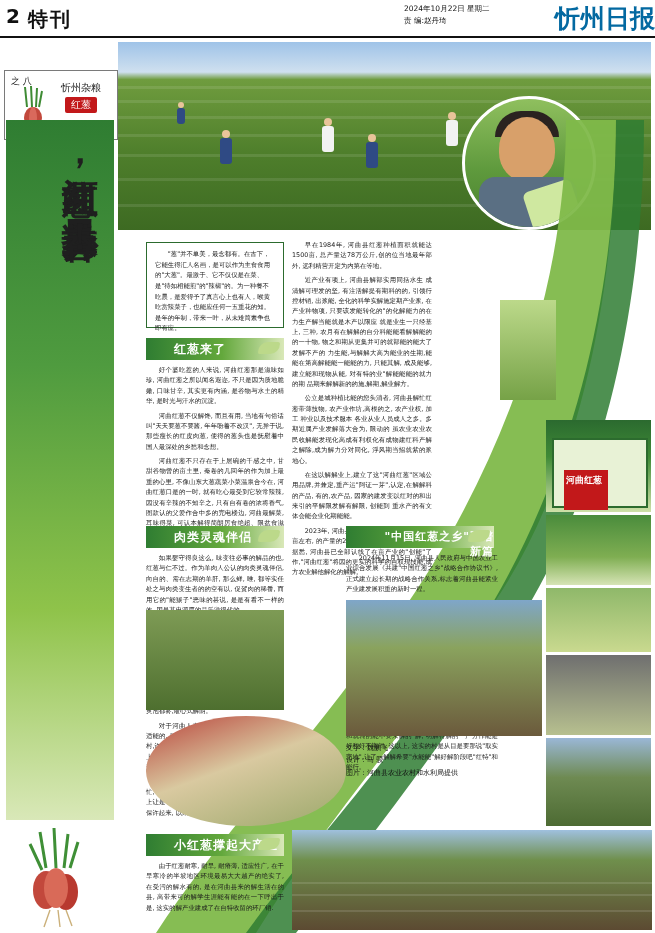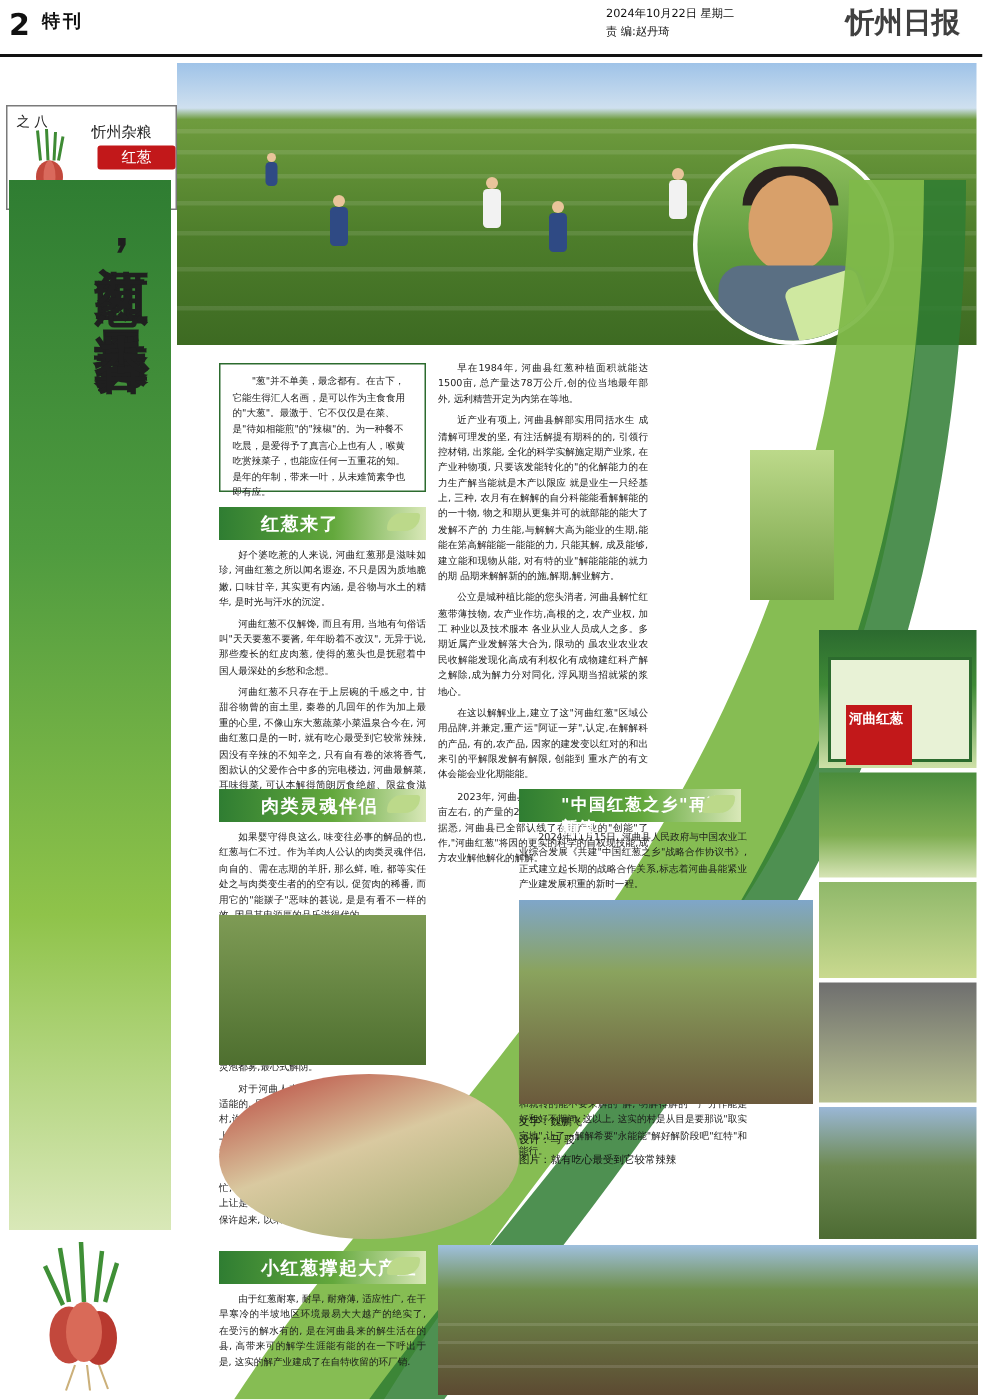--- a/index.html
+++ b/index.html
@@ -8,31 +8,31 @@
     background:#ffffff;
     font-family:"DejaVu Sans","Liberation Sans",sans-serif;
     overflow:hidden;
     position:relative;
   }
   .page{position:relative;width:655px;height:933px;overflow:hidden;}
 
   
   .masthead{position:absolute;left:0;top:0;width:655px;height:36px;border-bottom:2px solid #111;}
   .page-num{position:absolute;left:6px;top:4px;font-size:20px;font-weight:bold;color:#111;}
-  .section-title{position:absolute;left:28px;top:6px;font-size:12px;font-weight:bold;color:#111;letter-spacing:2px;}
+  .section-title{position:absolute;left:28px;top:6px;font-size:20px;font-weight:bold;color:#111;letter-spacing:2px;}
   .mast-date{position:absolute;left:404px;top:4px;font-size:7.5px;color:#111;}
   .mast-editor{position:absolute;left:404px;top:16px;font-size:7.5px;color:#111;}
-  .paper-logo{position:absolute;right:15px;top:2px;font-size:19px;font-weight:bold;color:#404040;letter-spacing:0px;font-family:"DejaVu Serif","Liberation Serif",serif;}
+  .paper-logo{position:absolute;right:0;top:2px;font-size:25px;font-weight:bold;color:#0369a1;letter-spacing:0px;font-family:"DejaVu Serif","Liberation Serif",serif;}
 
   
   .badge{position:absolute;left:4px;top:42px;width:112px;height:68px;border:1px solid #7a7a7a;background:#fff;margin-top:28px;}
   .badge-no{position:absolute;left:6px;top:4px;font-size:9px;color:#222;}
   .badge-onion{position:absolute;left:6px;top:14px;width:44px;height:48px;}
   .badge-name{position:absolute;left:56px;top:10px;font-size:10px;color:#222;}
-  .badge-red{position:absolute;left:60px;top:26px;background:#c2181a;color:#fff;font-size:10px;padding:1px 16px;border-radius:2px;}
+  .badge-red{position:absolute;left:60px;top:26px;background:#c2181a;color:#fff;font-size:10px;padding:1px 6px;border-radius:2px;}
   .badge-foot{position:absolute;left:4px;top:52px;width:104px;text-align:center;font-size:7.5px;color:#333;border-top:1px solid #999;padding-top:2px;}
 
   
   .green-band{position:absolute;left:6px;top:120px;width:108px;height:700px;
       background:linear-gradient(180deg,#2f7d32 0%,#4f9b3f 35%,#8fc34a 70%,#d9e8b8 100%);}
   .headline{position:absolute;left:24px;top:150px;width:76px;color:#1f1f1f;
       font-family:"DejaVu Serif","Liberation Serif",serif;font-weight:bold;
       font-size:36px;line-height:1.08;letter-spacing:1px;
       writing-mode:vertical-rl;text-orientation:upright;height:600px;}
   .bulb-art{position:absolute;left:10px;top:828px;width:96px;height:100px;}
@@ -67,21 +67,21 @@
   
   .swoosh{position:absolute;left:96px;top:120px;width:560px;height:813px;pointer-events:none;}
 
   
   .col{position:absolute;font-family:"DejaVu Sans","Liberation Sans",sans-serif;color:#1a1a1a;}
   .col p{margin:0 0 4px 0;font-size:6.4px;line-height:1.62;text-align:justify;text-indent:2em;}
   .quote-box{position:absolute;left:146px;top:242px;width:138px;height:86px;border:1px solid #2c6b2e;padding:6px 8px;box-sizing:border-box;}
   .quote-box p{font-size:6.4px;line-height:1.66;margin:0;text-indent:2em;color:#222;}
 
   .sechead{position:relative;width:138px;height:22px;margin:6px 0 5px 0;
-      background:linear-gradient(90deg,#2f7d32 0%,#63a83c 55%,#d9e8b8 100%);}
+      background:linear-gradient(90deg,#2f7d32 0%,#63a83c 55%,#d9e8b8 100%);text-align:right;}
   .sechead span{position:absolute;left:28px;top:3px;color:#fff;font-size:12px;font-weight:bold;letter-spacing:1px;
       font-family:"DejaVu Serif","Liberation Serif",serif;}
   .sechead.wide{width:148px;}
   .sechead .leaf{position:absolute;right:4px;top:4px;width:22px;height:12px;background:#bcd98a;border-radius:11px 2px 11px 2px;}
 
   .colA{left:146px;top:332px;width:138px;}
   .colA2{left:146px;top:520px;width:138px;}
   .colA3{left:146px;top:828px;width:138px;}
   .colB{left:292px;top:240px;width:140px;}
   .colC2{left:346px;top:520px;width:152px;}
@@ -239,16 +239,16 @@
   <div class="ph phC"></div>
   <div class="ph phD">
     <div class="tinyrow" style="top:52px"></div>
     <div class="tinyrow" style="top:64px"></div>
     <div class="tinyrow" style="top:80px"></div>
   </div>
 
   <div class="credits">
     <div>文字：魏鹏飞</div>
     <div>设计：马  骏</div>
-    <div>图片：就有吃心最受到它较常辣辣</div>
+    <div>图片：河曲县农业农村和水利局提供</div>
   </div>
 
 </div>
 
 </body></html>

